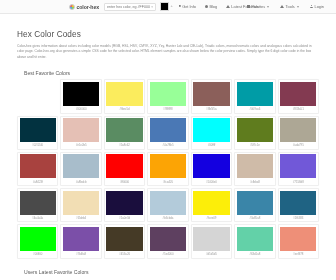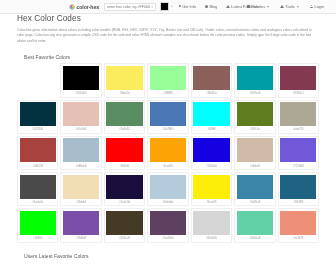--- a/index.html
+++ b/index.html
@@ -96,21 +96,21 @@
   .caret-down {
     width:0;height:0;display:inline-block;margin-left:1px;
     border-left:1.7px solid transparent;border-right:1.7px solid transparent;
     border-top:2.2px solid #9a9a9a;
   }
 
   
   .page-wrap { padding: 0 17px; }
   .page-title {
     font-size: 8.2px; color: #4f4f4f; font-weight: 400;
-    margin-top: 0; letter-spacing: 0.1px;
+    margin-top: 16px; letter-spacing: 0.1px;
   }
   .intro {
     font-size: 3.35px; line-height: 1.62; color: #8c8c8c;
     margin-top: 5px; text-align: left;
   }
 
   
   .section-title {
     font-size: 5.1px; color: #5a5a5a; font-weight: 400;
     margin-top: 10px; margin-left: 7px;

